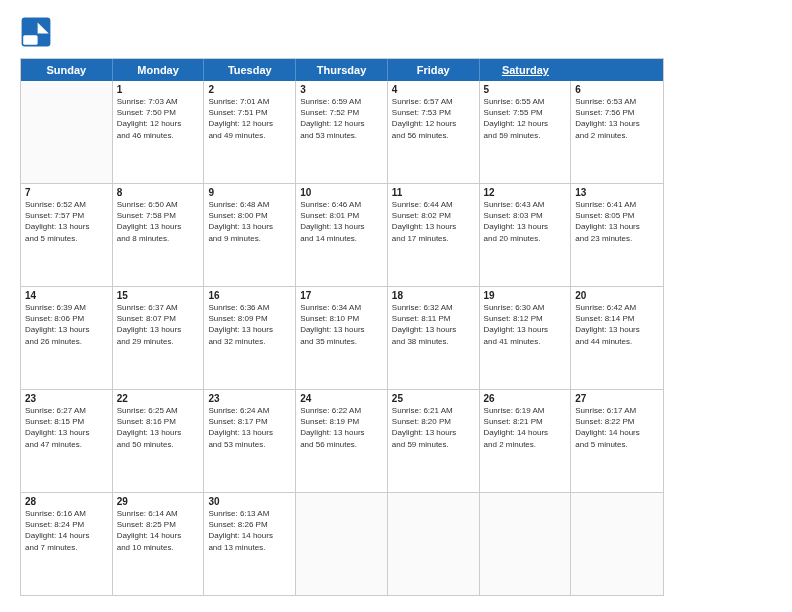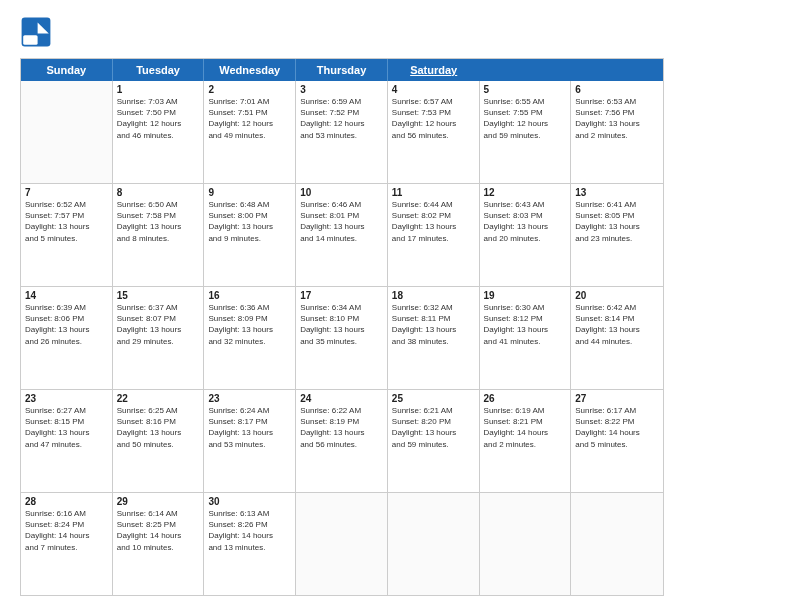--- a/index.html
+++ b/index.html
@@ -120,23 +120,24 @@
     </div>
     <div class="title-block">
       <div class="main-title"></div>
       <div class="subtitle"></div>
     </div>
   </div>
 
   <div class="calendar">
     <div class="calendar-header" id="cal-header">
         <div class="day-name">Sunday</div>
+        <div class="day-name">Monday</div>
         <div class="day-name">Tuesday</div>
-        <div class="day-name">Wednesday</div>
         <div class="day-name">Thursday</div>
+        <div class="day-name">Friday</div>
         <div class="day-name">Saturday</div>
       </div>
     <div class="calendar-body" id="cal-body">
         <div class="calendar-row">
           <div class="calendar-cell empty"></div>
           <div class="calendar-cell">
             <div class="day-number">1</div>
             <div class="cell-line">Sunrise: 7:03 AM</div>
             <div class="cell-line">Sunset: 7:50 PM</div>
             <div class="cell-line">Daylight: 12 hours</div>

